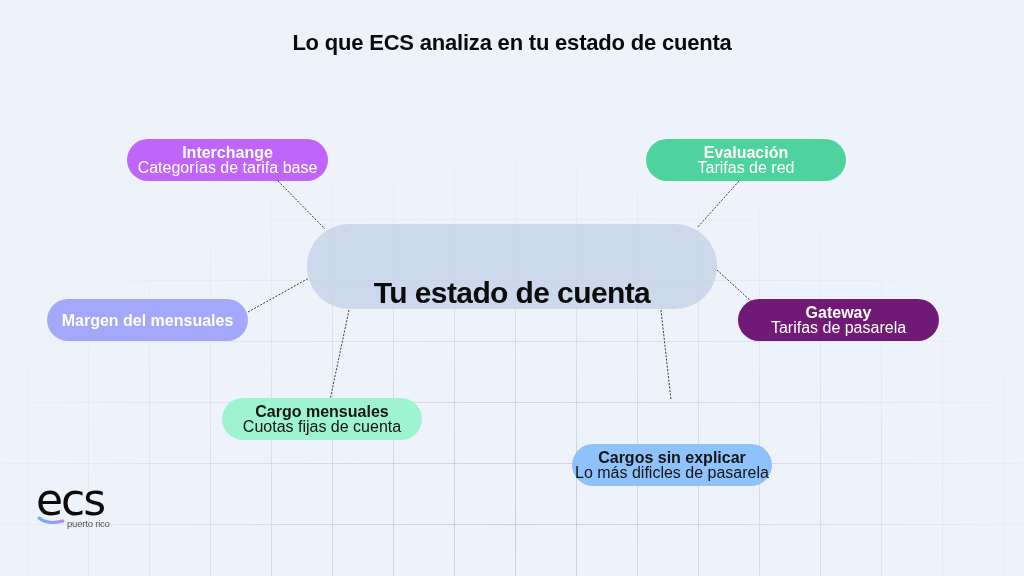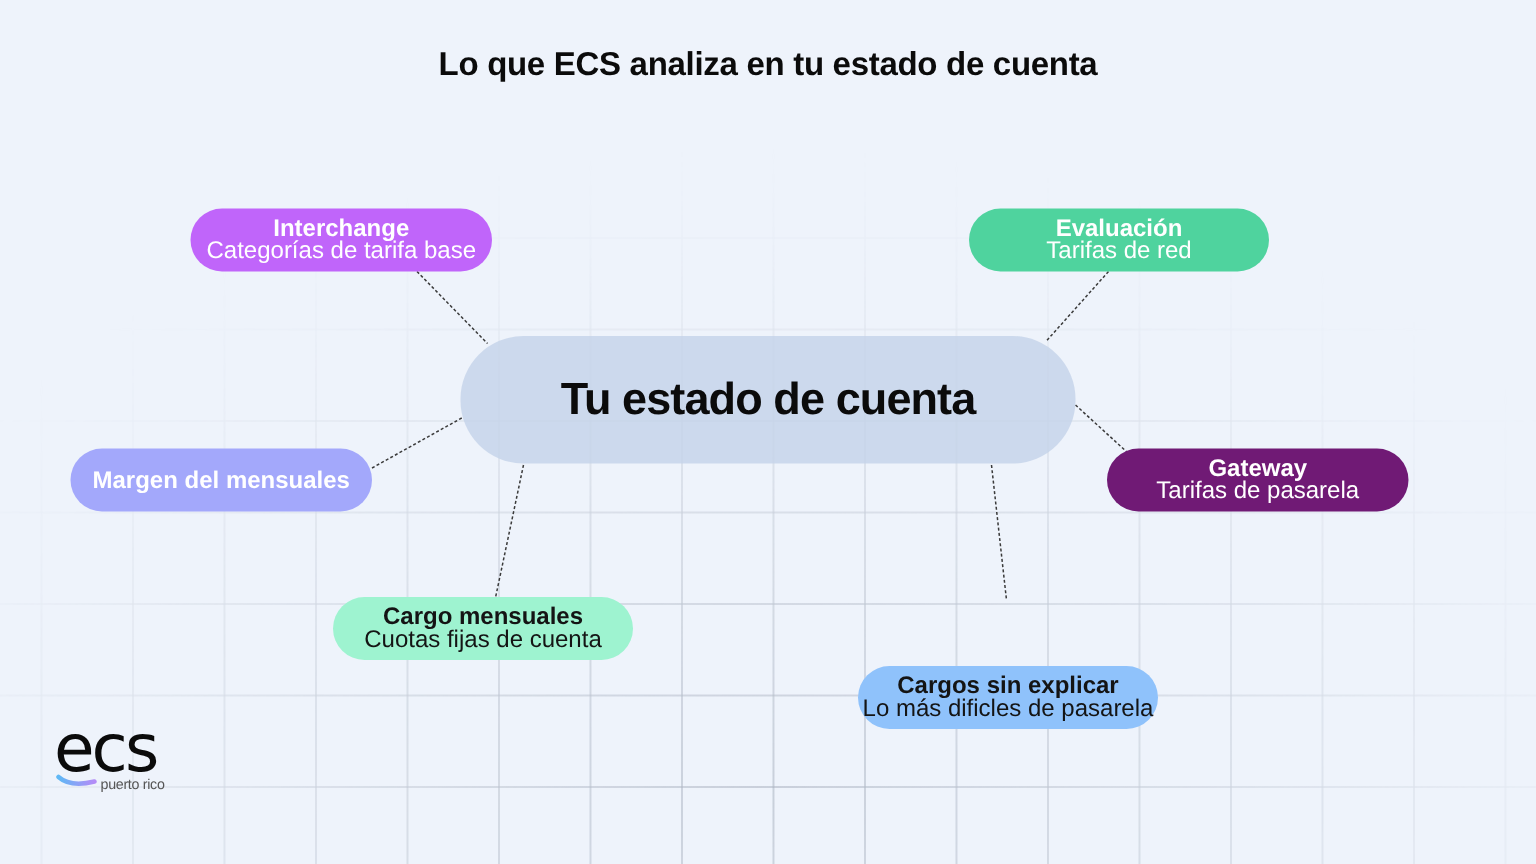--- a/index.html
+++ b/index.html
@@ -36,21 +36,21 @@
     }
     .node .t1 { font-weight: 700; }
     .node .t2 { font-weight: 400; }
     .white { color: #ffffff; }
     .dark { color: #141414; }
     .center-node {
       position: absolute;
       left: 307px; top: 224px; width: 410px; height: 85px;
       border-radius: 42px;
       background: rgba(197,211,233,0.82);
-      display: flex; flex-direction: column; align-items: center; justify-content: center;
+      display: flex; flex-direction: column; align-items: center; justify-content: flex-end;
       text-align: center;
     }
     .center-node .t1 { font-size: 30px; font-weight: 700; color: #0b0b0b; line-height: 32px; letter-spacing: -0.6px; }
     .center-node .t2 { font-size: 17px; font-weight: 400; color: #141414; line-height: 22px; }
     .logo { position: absolute; left: 36px; top: 480px; width: 100px; height: 60px; }
     .logo .word {
       position: absolute; left: 0; top: -6px;
       font-size: 44px; font-weight: 400; color: #0b0b0b; letter-spacing: -2px;
       font-family: "DejaVu Sans", sans-serif;
     }

